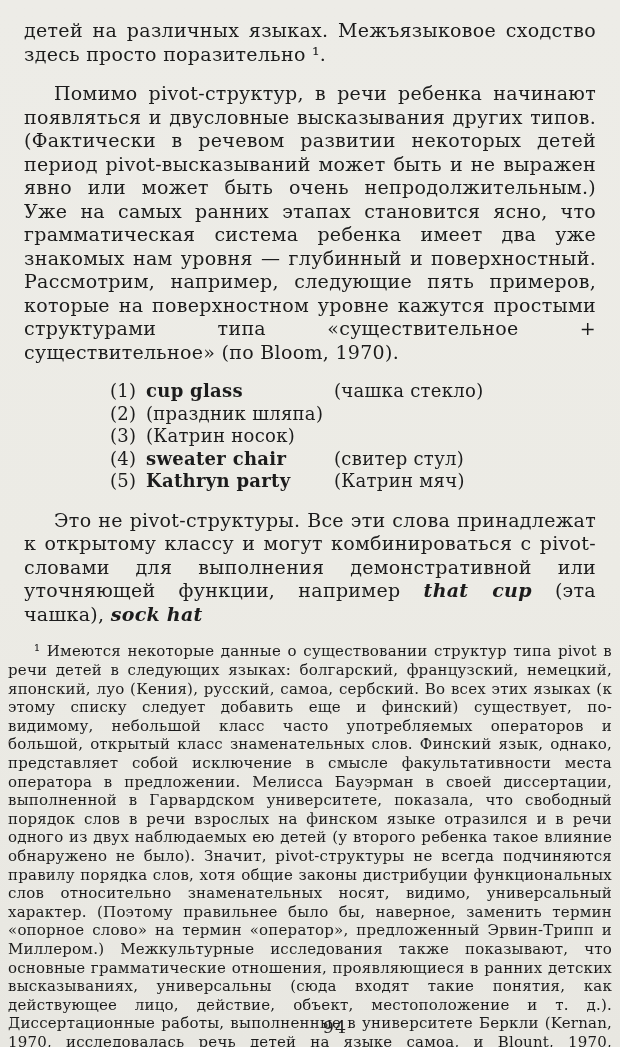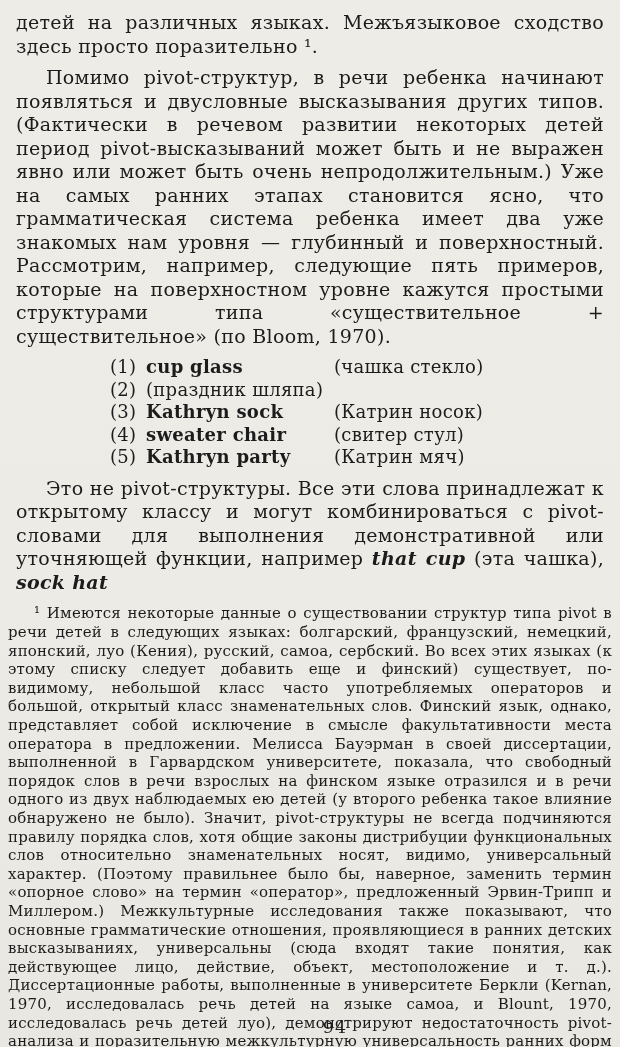--- a/index.html
+++ b/index.html
@@ -10,21 +10,21 @@
     background: linear-gradient(180deg, #edece7 0%, #ecebe5 55%, #e8e7e1 100%);
     color: #1c1c1c;
     font-family: "DejaVu Serif", "Liberation Serif", serif;
     overflow: hidden;
     position: relative;
   }
   .page {
     padding: 3px 8px 0 8px;
   }
   .para {
-    margin: 8px;
+    margin: 16px;
     font-size: 19px;
     line-height: 23.5px;
     letter-spacing: 0.3px;
     text-align: justify;
     text-justify: inter-word;
   }
   .para.indented { text-indent: 30px; }
   .examples {
     margin: 6px 0 6px 0;
     padding-left: 102px;
@@ -70,21 +70,20 @@
       <span class="ex-num">(1)</span>
       <span class="ex-phrase">cup glass</span>
       <span class="ex-trans">(чашка стекло)</span>
     </div>
     <div class="example-row">
       <span class="ex-num">(2)</span>
       <span class="ex-trans">(праздник шляпа)</span>
     </div>
     <div class="example-row">
       <span class="ex-num">(3)</span>
-      <span class="ex-phrase">Kathryn sock</span>
       <span class="ex-trans">(Катрин носок)</span>
     </div>
     <div class="example-row">
       <span class="ex-num">(4)</span>
       <span class="ex-phrase">sweater chair</span>
       <span class="ex-trans">(свитер стул)</span>
     </div>
     <div class="example-row">
       <span class="ex-num">(5)</span>
       <span class="ex-phrase">Kathryn party</span>

